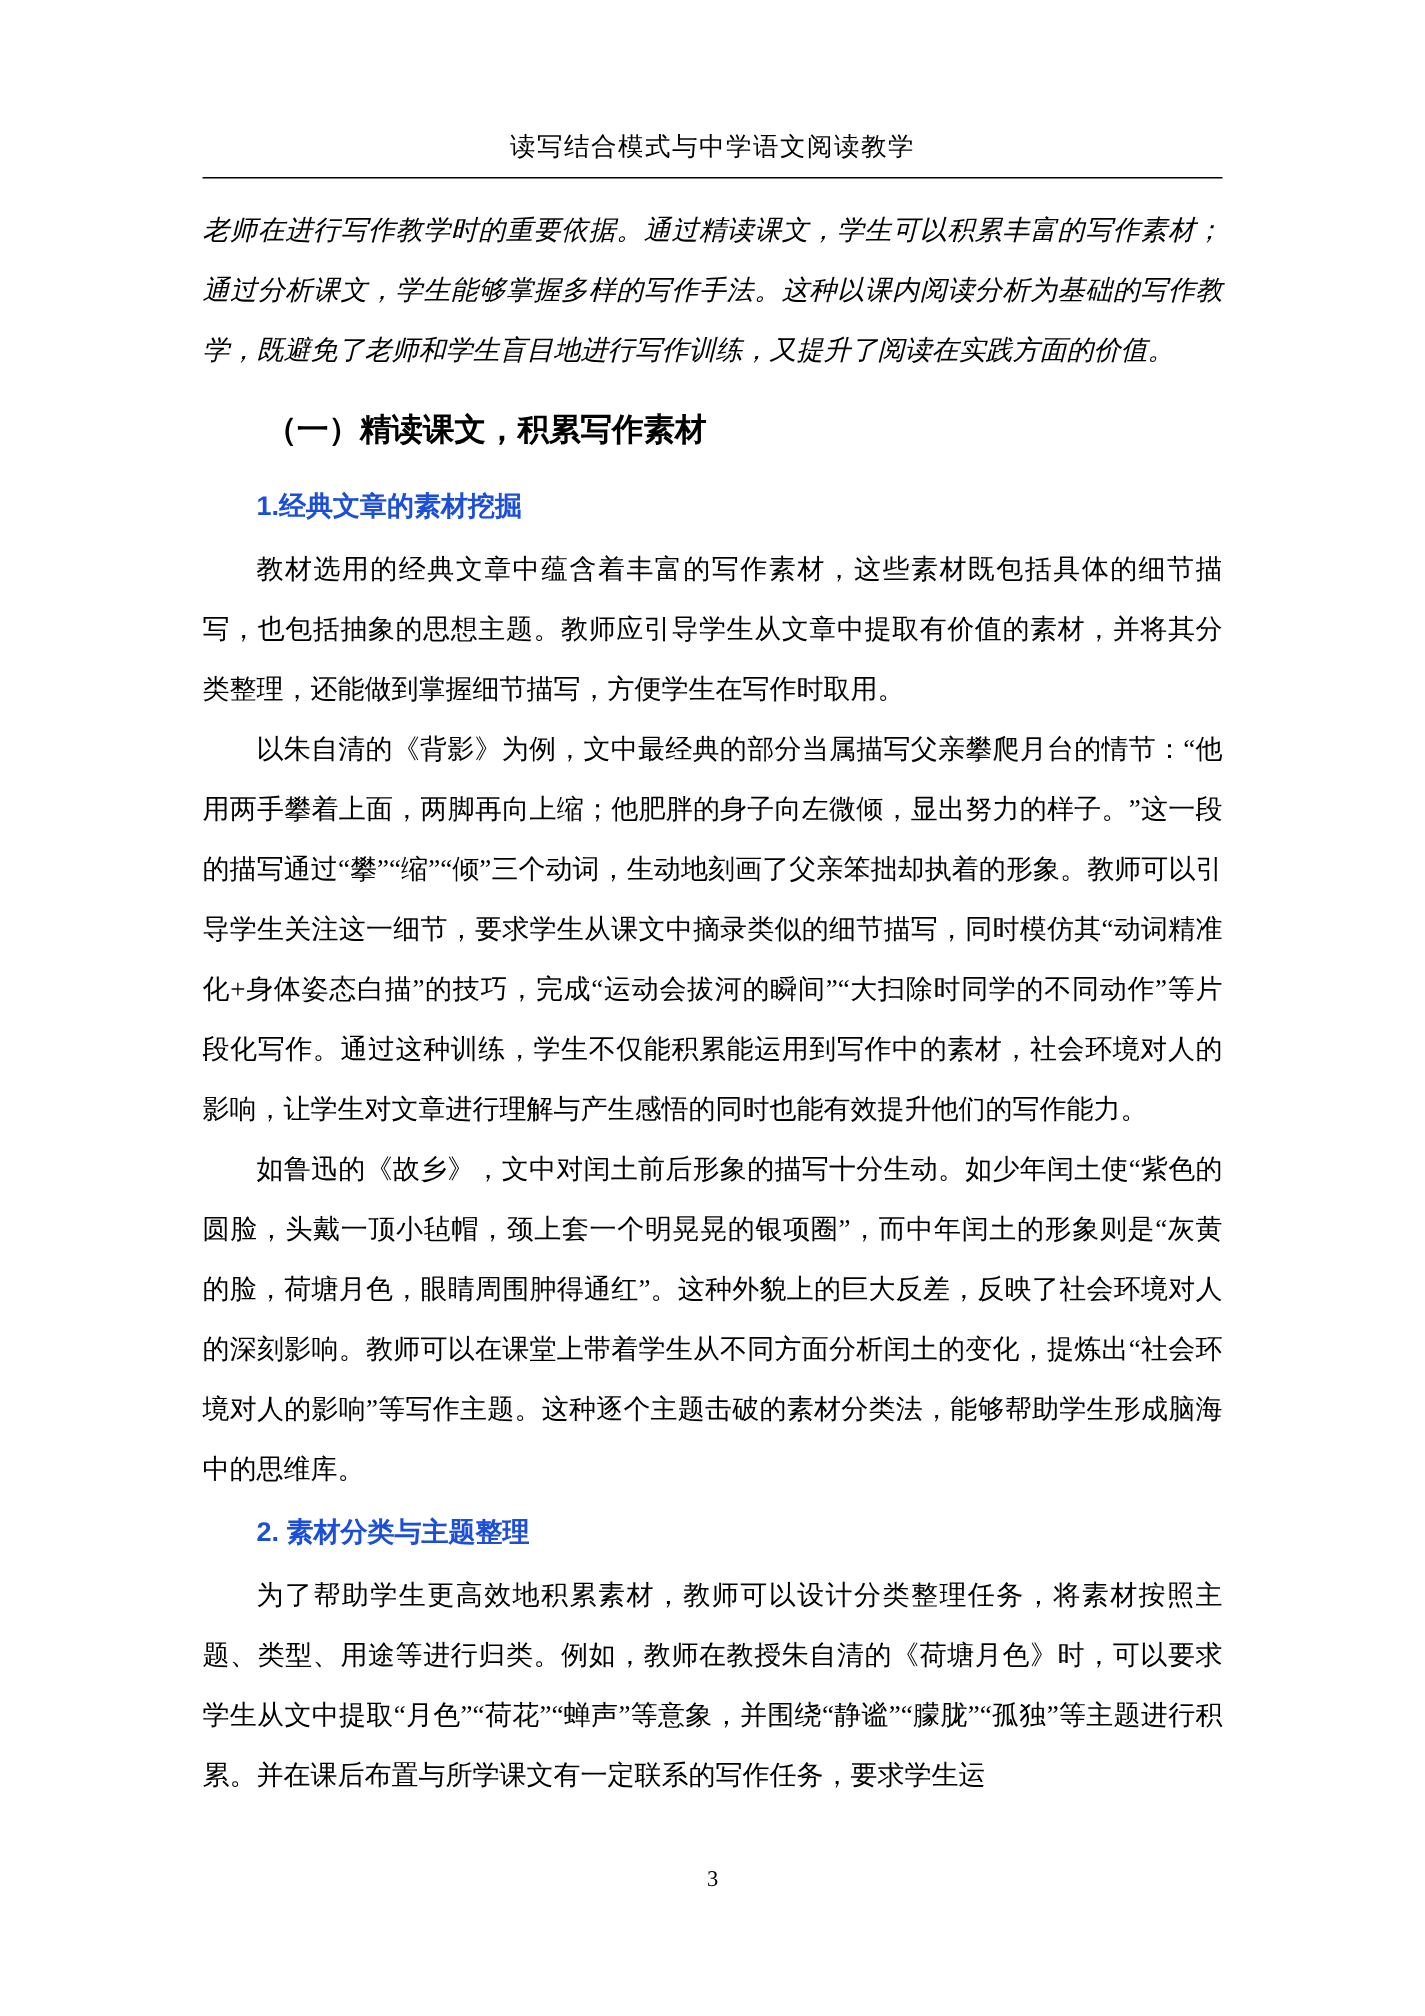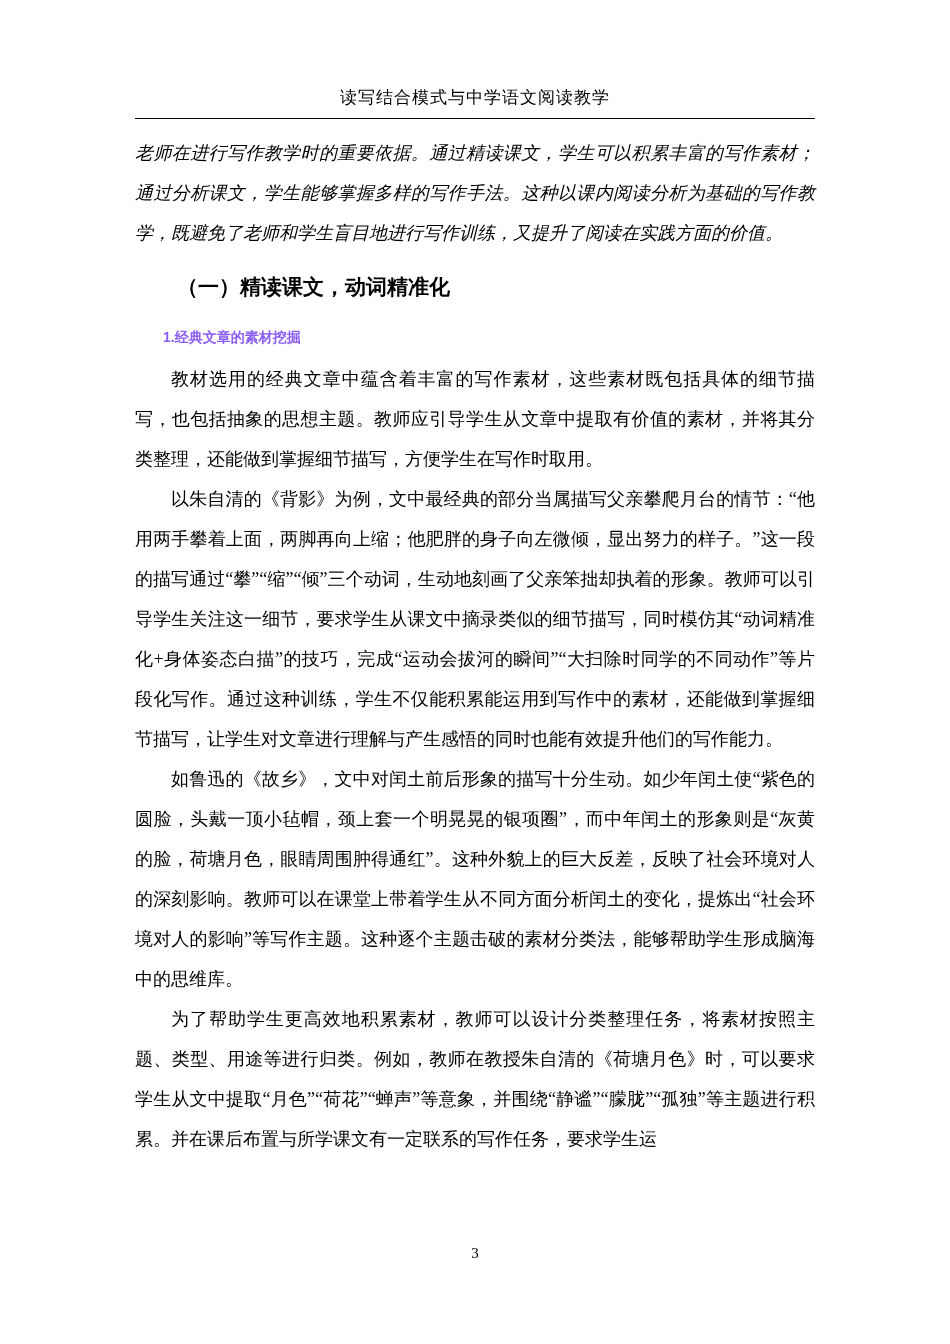--- a/index.html
+++ b/index.html
@@ -53,26 +53,26 @@
     font-family: "Liberation Sans", "DejaVu Sans", sans-serif;
     font-size: 21px;
     font-weight: 700;
     line-height: 40px;
     margin: 14px 0 10px 0;
     text-indent: 2em;
     color: #000000;
   }
   .heading-2 {
     font-family: "Liberation Sans", "DejaVu Sans", sans-serif;
-    font-size: 14px;
+    font-size: 18px;
     font-weight: 700;
     line-height: 40px;
     margin: 2px 0;
     text-indent: 2em;
-    color: #8b5cf6;
+    color: #1d4ed8;
   }
   .doc-footer {
     position: absolute;
     left: 0;
     right: 0;
     bottom: 82px;
   }
   .page-number {
     text-align: center;
     font-size: 15px;
@@ -85,30 +85,31 @@
 <div class="page">
 
   <div class="doc-header">
     <div class="header-title">读写结合模式与中学语文阅读教学</div>
     <div class="header-rule"></div>
   </div>
 
   <div class="doc-body">
     <p class="para continued">老师在进行写作教学时的重要依据。通过精读课文，学生可以积累丰富的写作素材；通过分析课文，学生能够掌握多样的写作手法。这种以课内阅读分析为基础的写作教学，既避免了老师和学生盲目地进行写作训练，又提升了阅读在实践方面的价值。</p>
 
-    <div class="heading-1">（一）精读课文，动词精准化</div>
+    <div class="heading-1">（一）精读课文，积累写作素材</div>
 
     <div class="heading-2">1.经典文章的素材挖掘</div>
 
     <p class="para">教材选用的经典文章中蕴含着丰富的写作素材，这些素材既包括具体的细节描写，也包括抽象的思想主题。教师应引导学生从文章中提取有价值的素材，并将其分类整理，还能做到掌握细节描写，方便学生在写作时取用。</p>
 
-    <p class="para">以朱自清的《背影》为例，文中最经典的部分当属描写父亲攀爬月台的情节：“他用两手攀着上面，两脚再向上缩；他肥胖的身子向左微倾，显出努力的样子。”这一段的描写通过“攀”“缩”“倾”三个动词，生动地刻画了父亲笨拙却执着的形象。教师可以引导学生关注这一细节，要求学生从课文中摘录类似的细节描写，同时模仿其“动词精准化+身体姿态白描”的技巧，完成“运动会拔河的瞬间”“大扫除时同学的不同动作”等片段化写作。通过这种训练，学生不仅能积累能运用到写作中的素材，还能做到掌握细节描写，让学生对文章进行理解与产生感悟的同时也能有效提升他们的写作能力。</p>
+    <p class="para">以朱自清的《背影》为例，文中最经典的部分当属描写父亲攀爬月台的情节：“他用两手攀着上面，两脚再向上缩；他肥胖的身子向左微倾，显出努力的样子。”这一段的描写通过“攀”“缩”“倾”三个动词，生动地刻画了父亲笨拙却执着的形象。教师可以引导学生关注这一细节，要求学生从课文中摘录类似的细节描写，同时模仿其“动词精准化+身体姿态白描”的技巧，完成“运动会拔河的瞬间”“大扫除时同学的不同动作”等片段化写作。通过这种训练，学生不仅能积累能运用到写作中的素材，社会环境对人的影响，让学生对文章进行理解与产生感悟的同时也能有效提升他们的写作能力。</p>
 
     <p class="para">如鲁迅的《故乡》，文中对闰土前后形象的描写十分生动。如少年闰土使“紫色的圆脸，头戴一顶小毡帽，颈上套一个明晃晃的银项圈”，而中年闰土的形象则是“灰黄的脸，荷塘月色，眼睛周围肿得通红”。这种外貌上的巨大反差，反映了社会环境对人的深刻影响。教师可以在课堂上带着学生从不同方面分析闰土的变化，提炼出“社会环境对人的影响”等写作主题。这种逐个主题击破的素材分类法，能够帮助学生形成脑海中的思维库。</p>
 
+    <div class="heading-2">2. 素材分类与主题整理</div>
 
     <p class="para">为了帮助学生更高效地积累素材，教师可以设计分类整理任务，将素材按照主题、类型、用途等进行归类。例如，教师在教授朱自清的《荷塘月色》时，可以要求学生从文中提取“月色”“荷花”“蝉声”等意象，并围绕“静谧”“朦胧”“孤独”等主题进行积累。并在课后布置与所学课文有一定联系的写作任务，要求学生运</p>
   </div>
 
   <div class="doc-footer">
     <div class="page-number">3</div>
   </div>
 
 </div>
 

